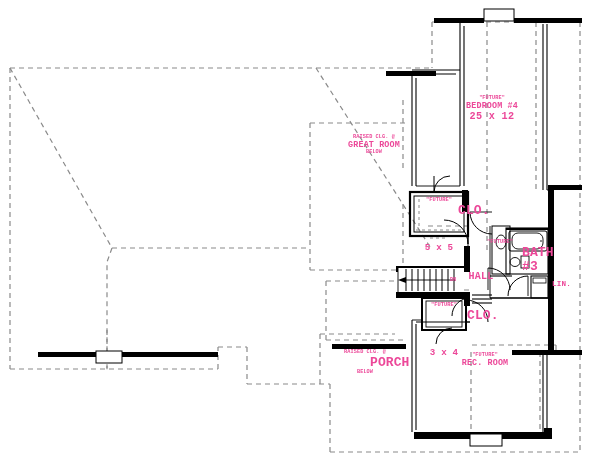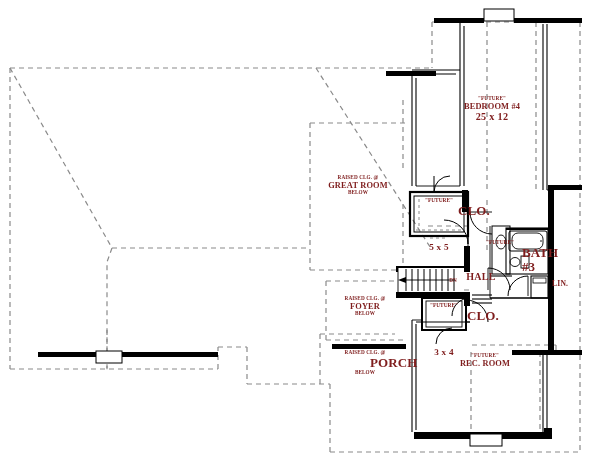--- a/index.html
+++ b/index.html
@@ -21,25 +21,25 @@
     position: absolute;
     left: 0;
     top: 0;
     width: 600px;
     height: 469px;
     display: block;
   }
   .room-label {
     position: absolute;
     text-align: center;
-    color: #7f1d1d;
+    color: #ec4899;
     line-height: 1.08;
     white-space: nowrap;
     pointer-events: none;
-    font-family: Liberation Serif, serif;
+    font-family: Liberation Mono, monospace;
   }
   .lbl-prefix {
     display: block;
     font-size: 5.2px;
     font-weight: bold;
     letter-spacing: 0.1px;
   }
   .lbl-name {
     display: block;
     font-size: 8.4px;
@@ -329,21 +329,21 @@
 
   </svg>
 
 
   <div class="room-label" style="left:432px; top:96px; width:120px;">
     <span class="lbl-prefix">"FUTURE"</span>
     <span class="lbl-name">BEDROOM #4</span>
     <span class="lbl-dim">25 x 12</span>
   </div>
 
-  <div class="room-label" style="left:310px; top:135px; width:96px;margin-top:40px;">
+  <div class="room-label" style="left:326px; top:135px; width:96px;">
     <span class="lbl-prefix">RAISED CLG. @</span>
     <span class="lbl-name">GREAT ROOM</span>
     <span class="lbl-suffix">BELOW</span>
   </div>
 
   <div class="room-label" style="left:414px; top:198px; width:50px;">
     <span class="lbl-tiny">"FUTURE"</span>
     <span class="lbl-name-sm">CLO.</span>
     <span class="lbl-dim-sm">5 x 5</span>
   </div>
@@ -359,25 +359,20 @@
   </div>
 
   <div class="room-label" style="left:440px; top:278px; width:26px;">
     <span class="lbl-dn">DN</span>
   </div>
 
   <div class="room-label" style="left:552px; top:280px; width:40px; text-align:left;">
     <span class="lbl-lin">LIN.</span>
   </div>
 
-  <div class="room-label" style="left:326px; top:296px; width:78px;">
-    <span class="lbl-prefix">RAISED CLG. @</span>
-    <span class="lbl-name">FOYER</span>
-    <span class="lbl-suffix">BELOW</span>
-  </div>
 
   <div class="room-label" style="left:423px; top:303px; width:42px;">
     <span class="lbl-tiny">"FUTURE"</span>
     <span class="lbl-name-sm">CLO.</span>
     <span class="lbl-dim-sm">3 x 4</span>
   </div>
 
   <div class="room-label" style="left:326px; top:350px; width:78px;text-align:center;">
     <span class="lbl-prefix">RAISED CLG. @</span>
     <span class="lbl-name-sm">PORCH</span>

